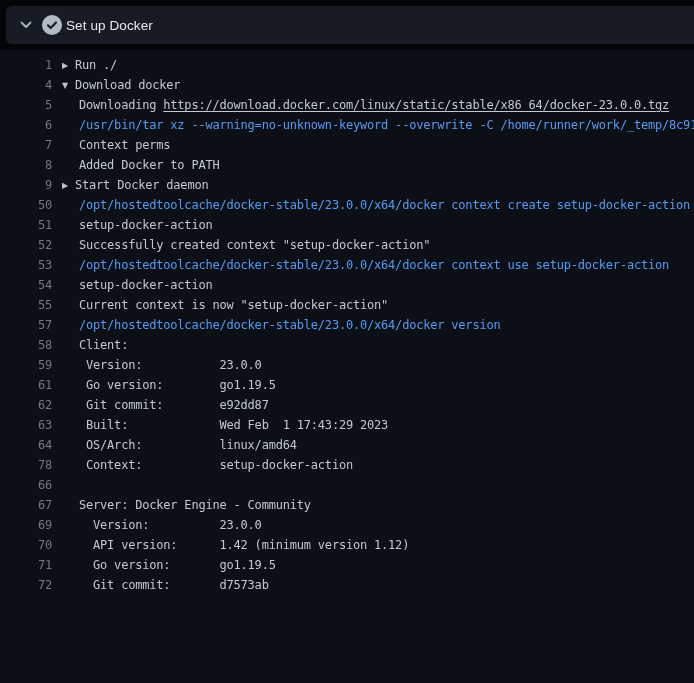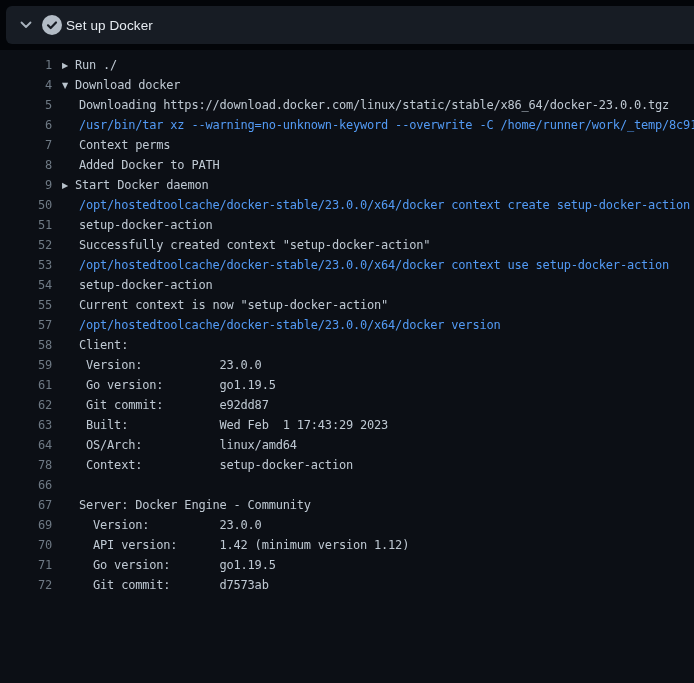--- a/index.html
+++ b/index.html
@@ -83,20 +83,21 @@
     display: inline-block;
     width: 13px;
     font-family: "DejaVu Sans", sans-serif;
     font-size: 8px;
     color: #b9c3cc;
     vertical-align: 1px;
   }
   .cmd { color: #539bf5; }
   .log-link {
     color: #bfc9d3;
+    text-decoration: underline;
     text-underline-offset: 2px;
     cursor: pointer;
   }
 </style>
 </head>
 <body>
 
 <div class="step-header">
   <button class="chevron-btn">
     <span>

